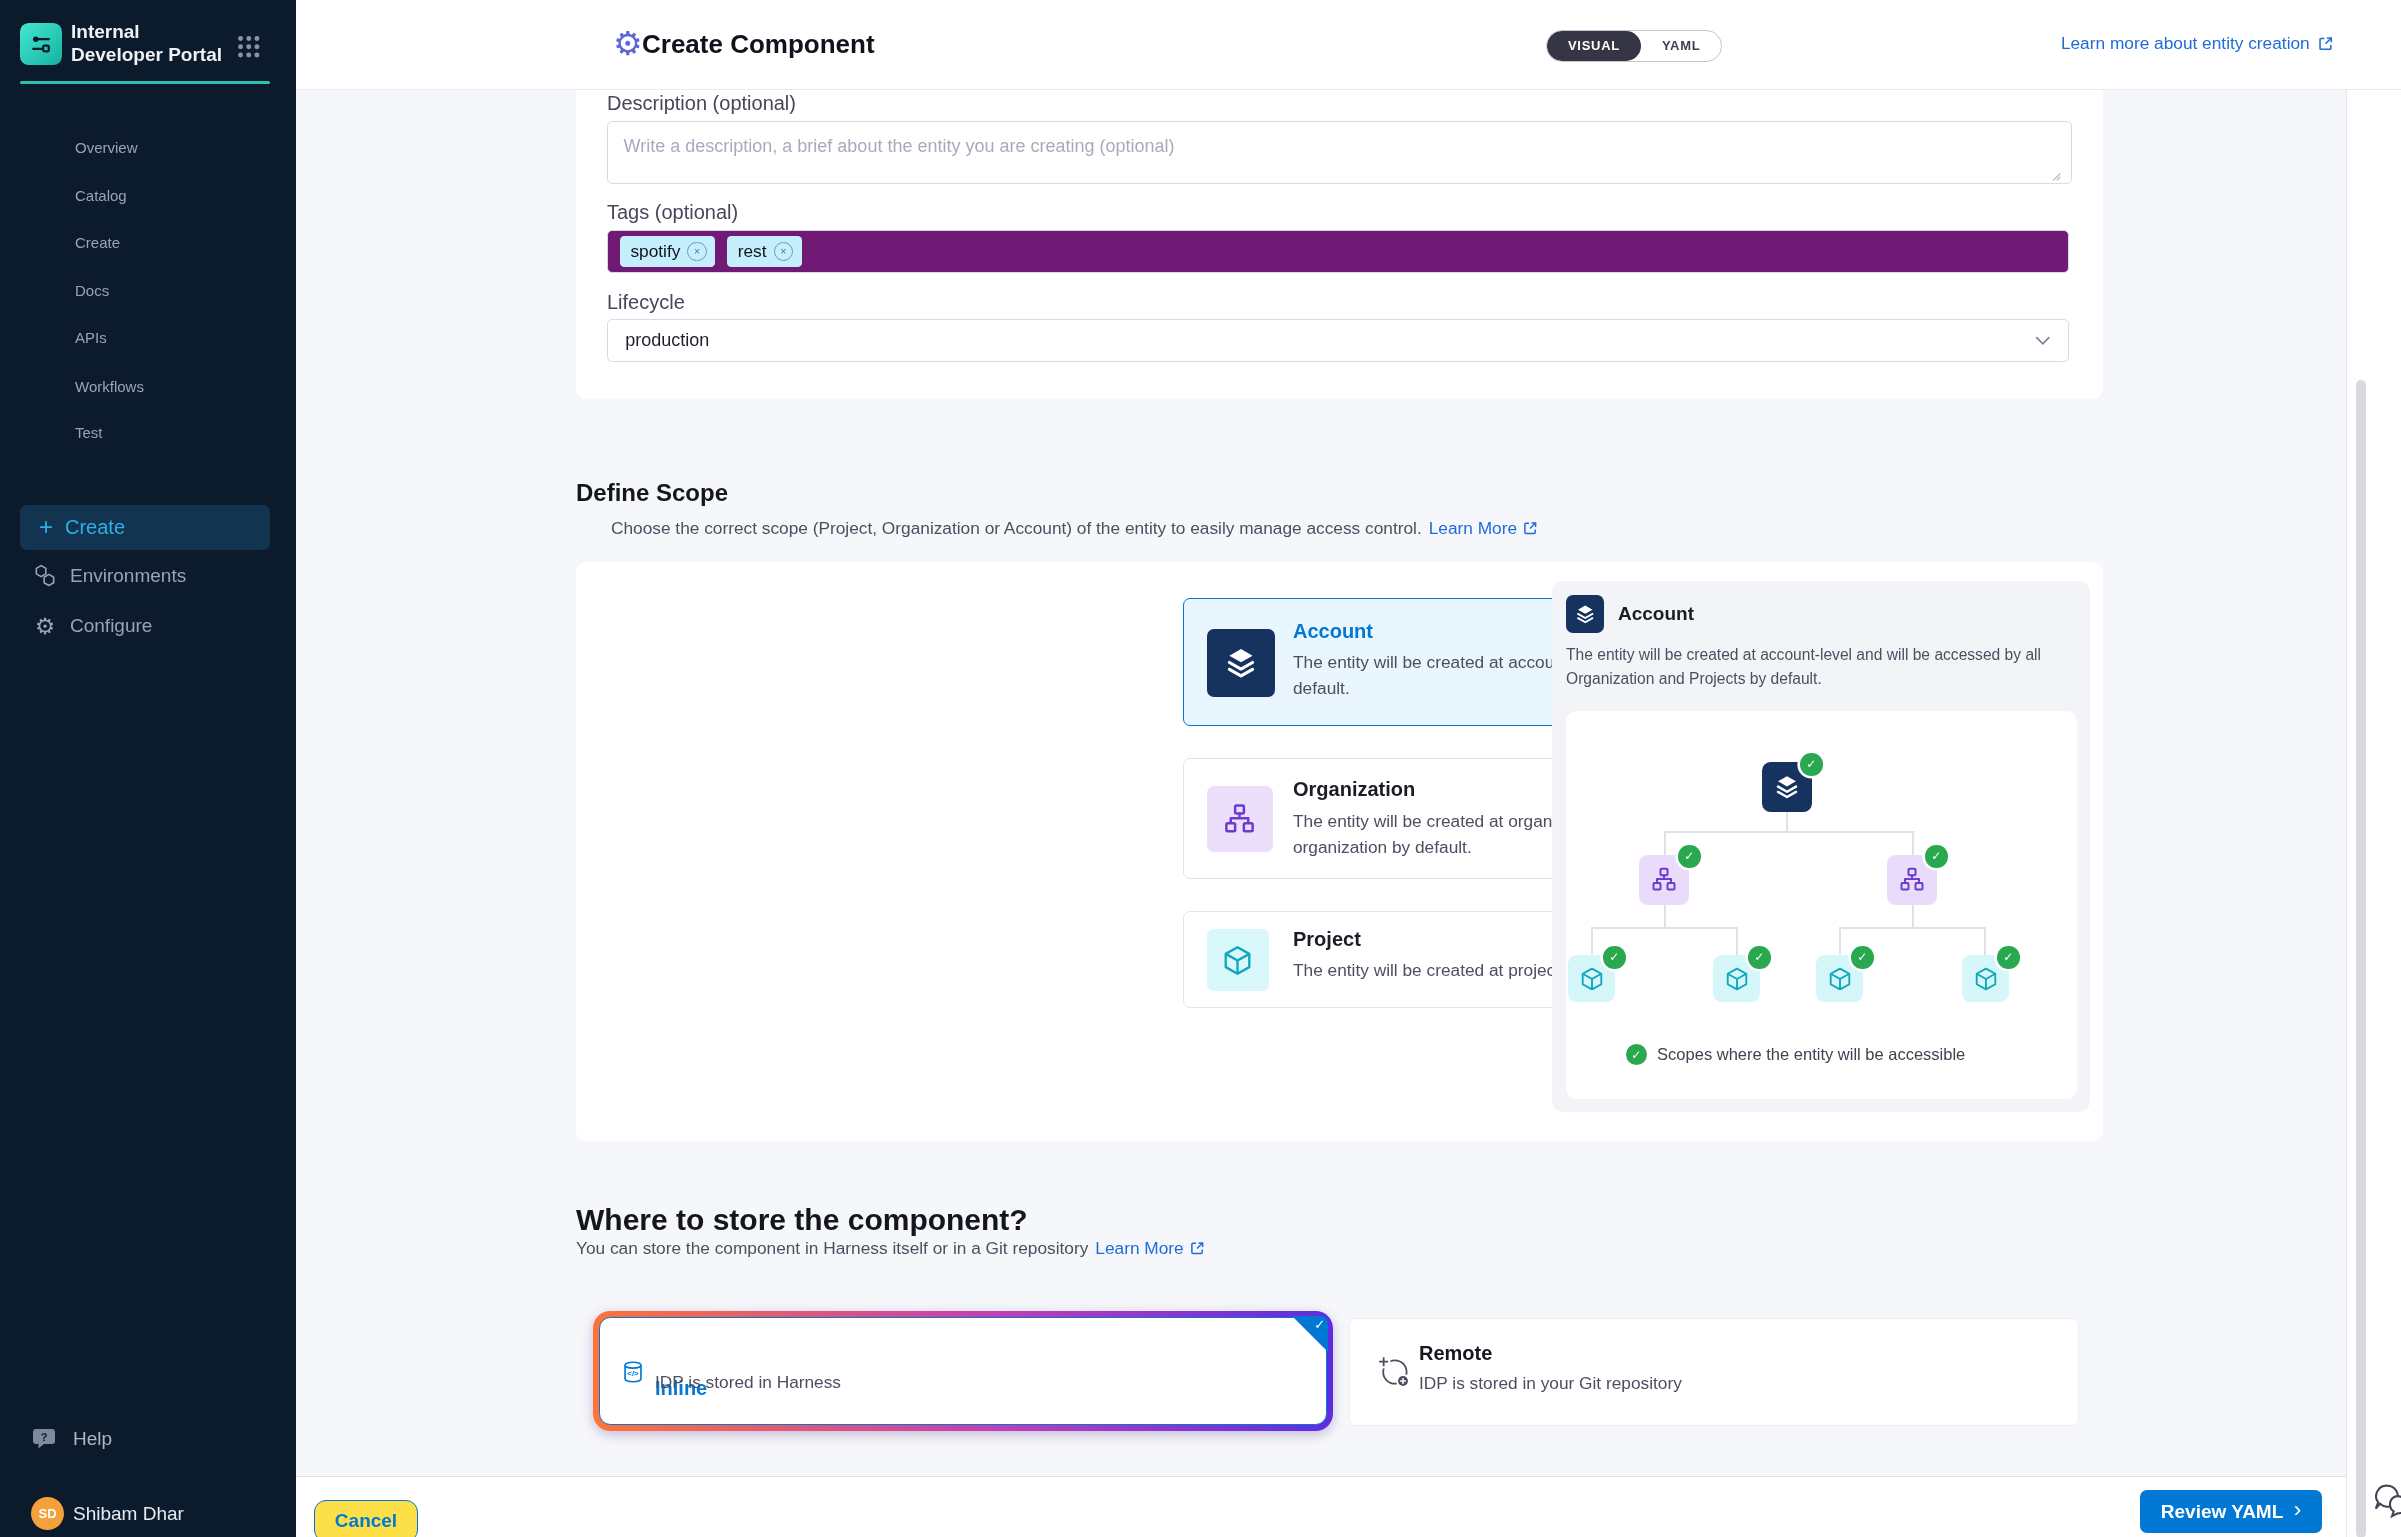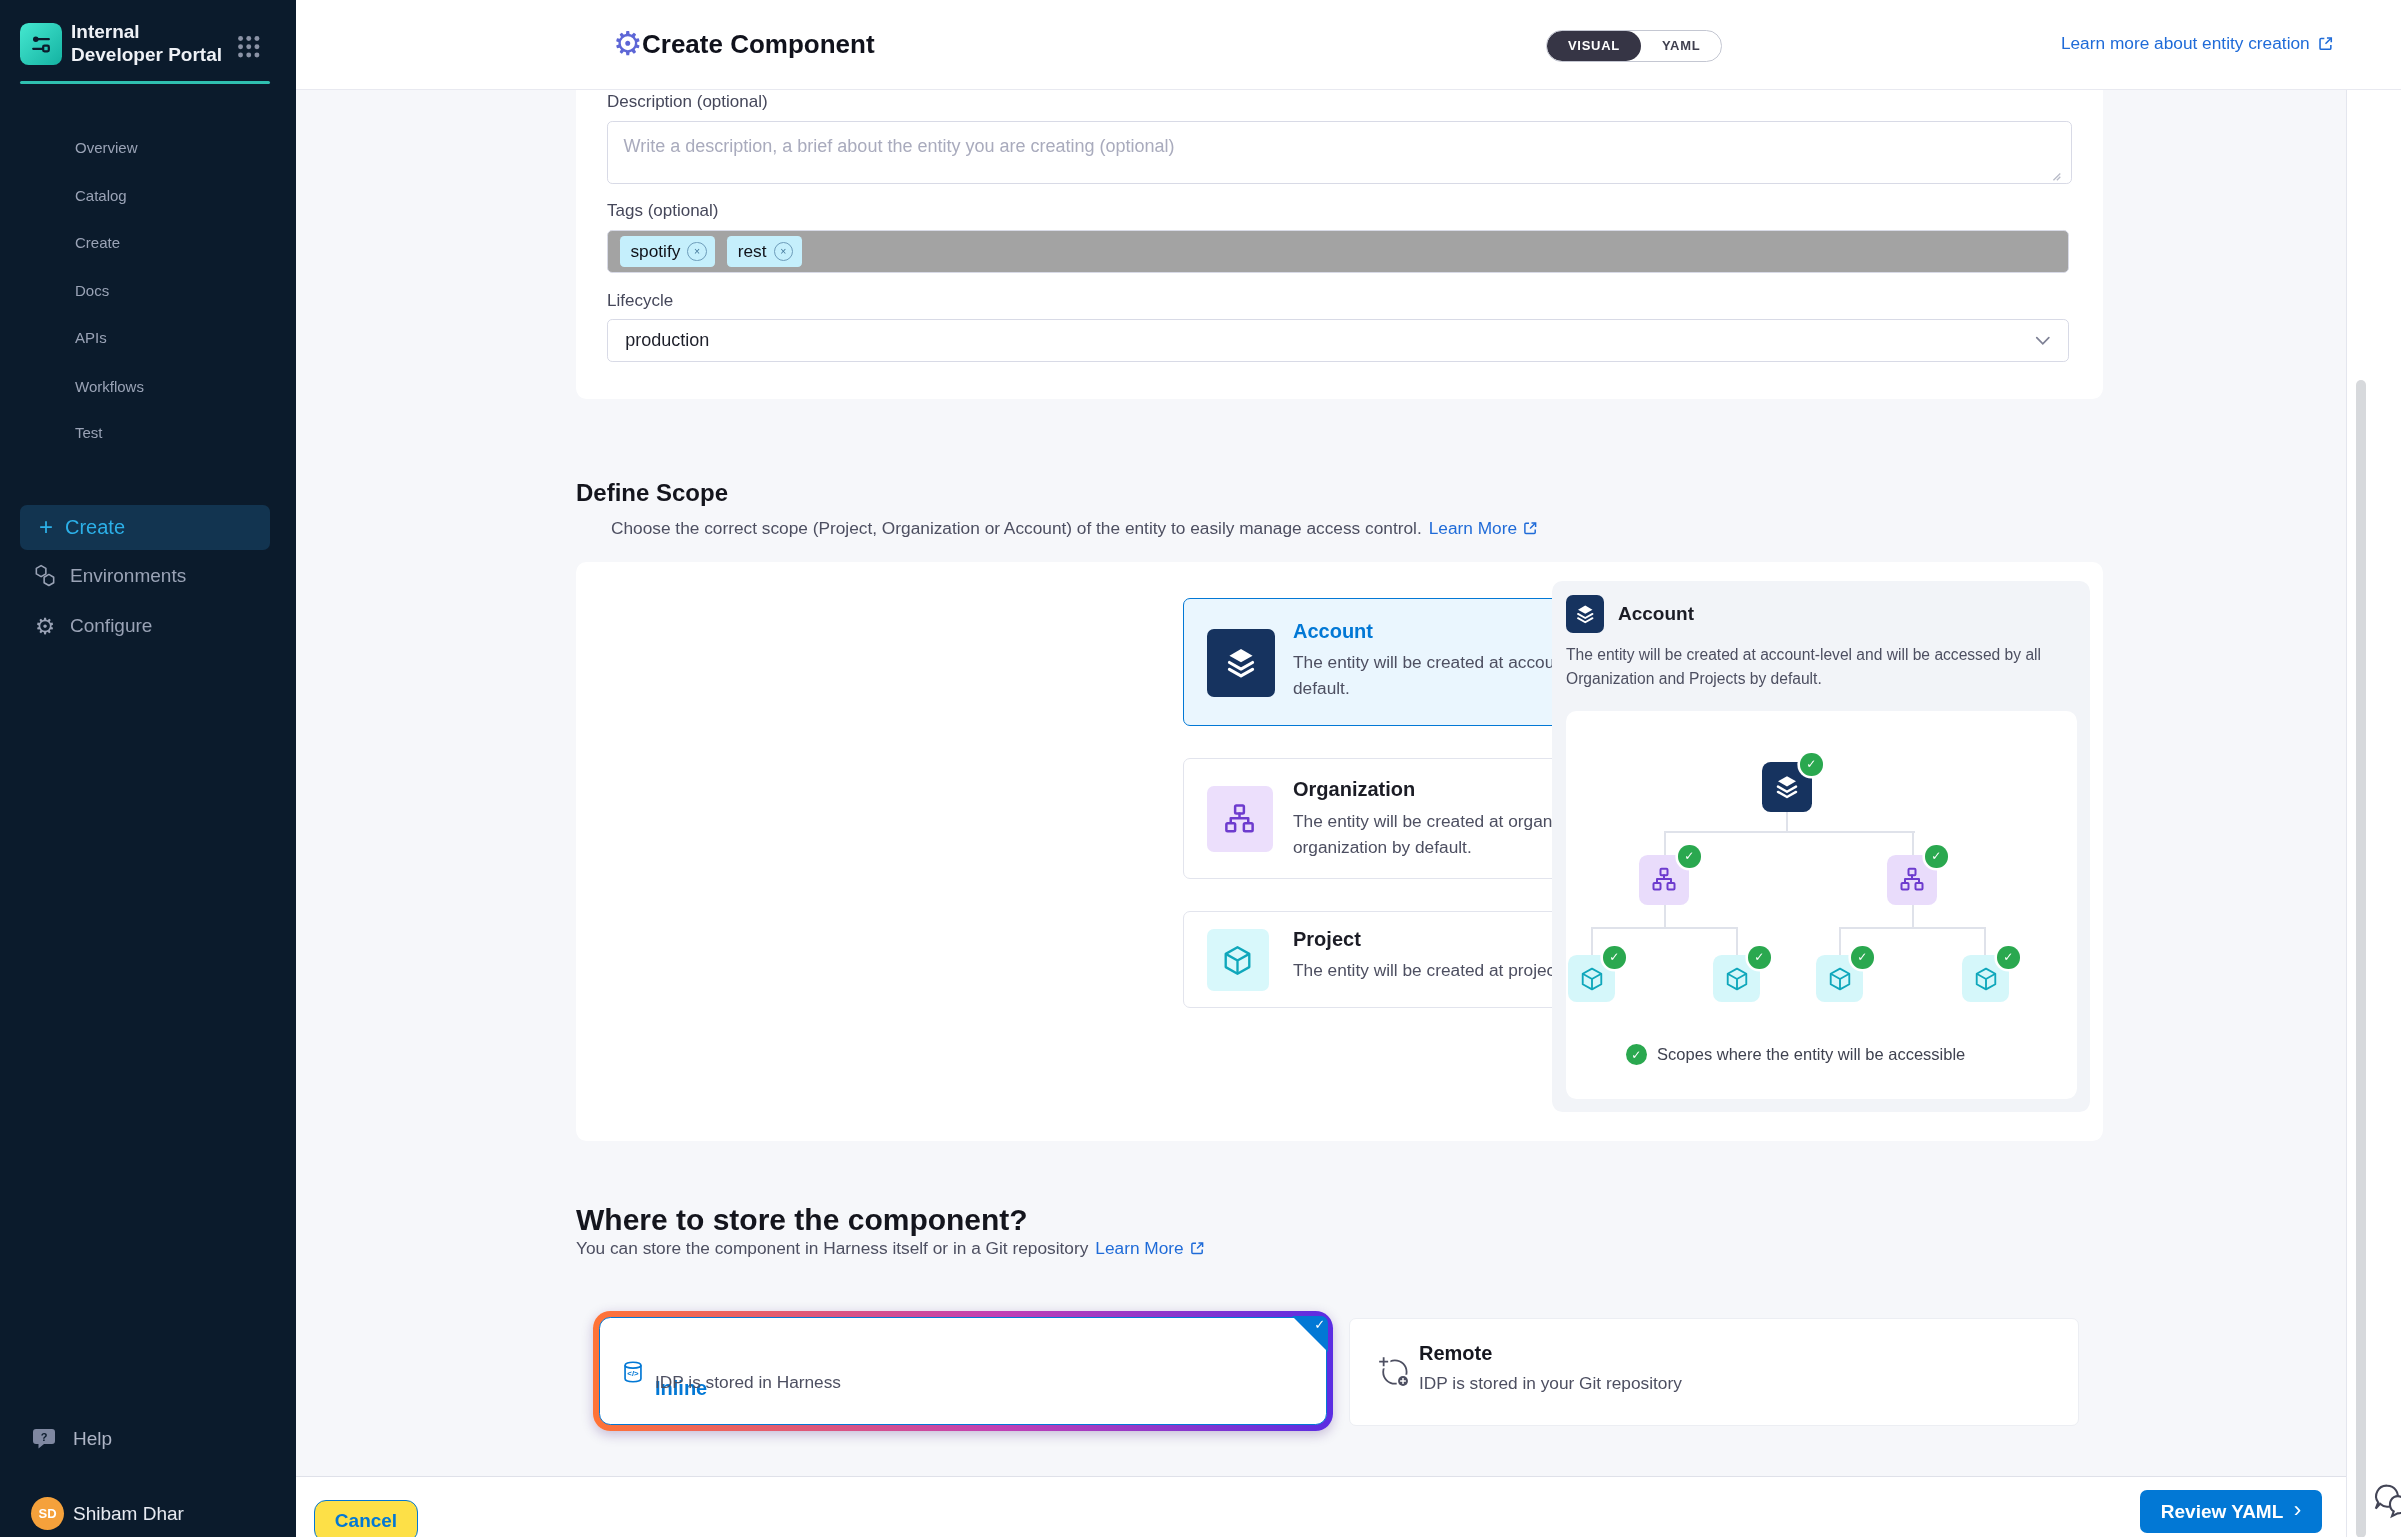--- a/index.html
+++ b/index.html
@@ -35,26 +35,26 @@
   .hdr-title{position:absolute;left:346px;top:29px;font-size:26px;font-weight:700;color:#10121c;}
   .mode-toggle{position:absolute;left:1250px;top:30px;height:29.5px;display:flex;align-items:center;background:#fff;
                border:0.9px solid #c4c7d2;border-radius:15.6px;overflow:hidden;}
   .mode-seg{height:29.5px;line-height:29.5px;padding:0 21px;font-size:13px;font-weight:700;letter-spacing:0.7px;color:#3f3f4e;cursor:pointer;}
   .mode-seg.sel{background:#363545;color:#fff;border-radius:15.6px;}
   .hdr-link{position:absolute;right:68px;top:33px;display:flex;align-items:center;gap:7px;color:#1f6bd8;font-size:17.3px;cursor:pointer;}
 
   
   .content-bg{position:absolute;left:296px;top:89px;width:2050px;height:1449px;background:#f6f7fa;}
   .form-card{position:absolute;left:576px;top:90px;width:1527px;height:309px;background:#fff;border-radius:0 0 10.4px 10.4px;}
-  .fld-label{position:absolute;left:31px;font-size:17px;color:#45475a;}
+  .fld-label{position:absolute;left:31px;font-size:20px;color:#45475a;}
   textarea.desc{position:absolute;left:31px;top:31px;width:1432px;height:33px;padding:14px 15.6px;border:0.9px solid #d8dae6;border-radius:5.2px;
                 font-family:"Liberation Sans","DejaVu Sans",sans-serif;font-size:18px;color:#2a2c38;resize:none;outline:none;background:#fff;}
   textarea.desc::placeholder{color:#a9abbd;}
   .resize-glyph{position:absolute;left:1474px;top:80px;pointer-events:none;}
-  .tags-box{position:absolute;left:31px;top:140px;width:1462px;height:43px;border:0.9px solid #d8dae6;border-radius:5.2px;background:#a3a3a3;
+  .tags-box{position:absolute;left:31px;top:140px;width:1462px;height:43px;border:0.9px solid #d8dae6;border-radius:5.2px;background:#701a75;
             display:flex;align-items:center;padding-left:0;box-sizing:border-box;}
   .chip{display:flex;align-items:center;gap:7px;background:#c5effc;border-radius:4.3px;height:31px;padding:0 8.7px 0 10.4px;
         font-size:17.3px;color:#101219;margin-left:12px;}
   .chip .x{width:17.3px;height:17.3px;border:1.2px solid #6d9cba;border-radius:50%;display:flex;align-items:center;justify-content:center;
            font-size:10.4px;color:#41769a;cursor:pointer;}
   .select{position:absolute;left:31px;top:229px;width:1462px;height:43px;border:0.9px solid #d8dae6;border-radius:5.2px;background:#fff;
           display:flex;align-items:center;box-sizing:border-box;padding:0 17.3px;font-size:18px;color:#1d1f2a;cursor:pointer;}
   .select .chev{margin-left:auto;}
 
   .sec-heading{position:absolute;font-size:30px;font-weight:700;color:#14151d;}

